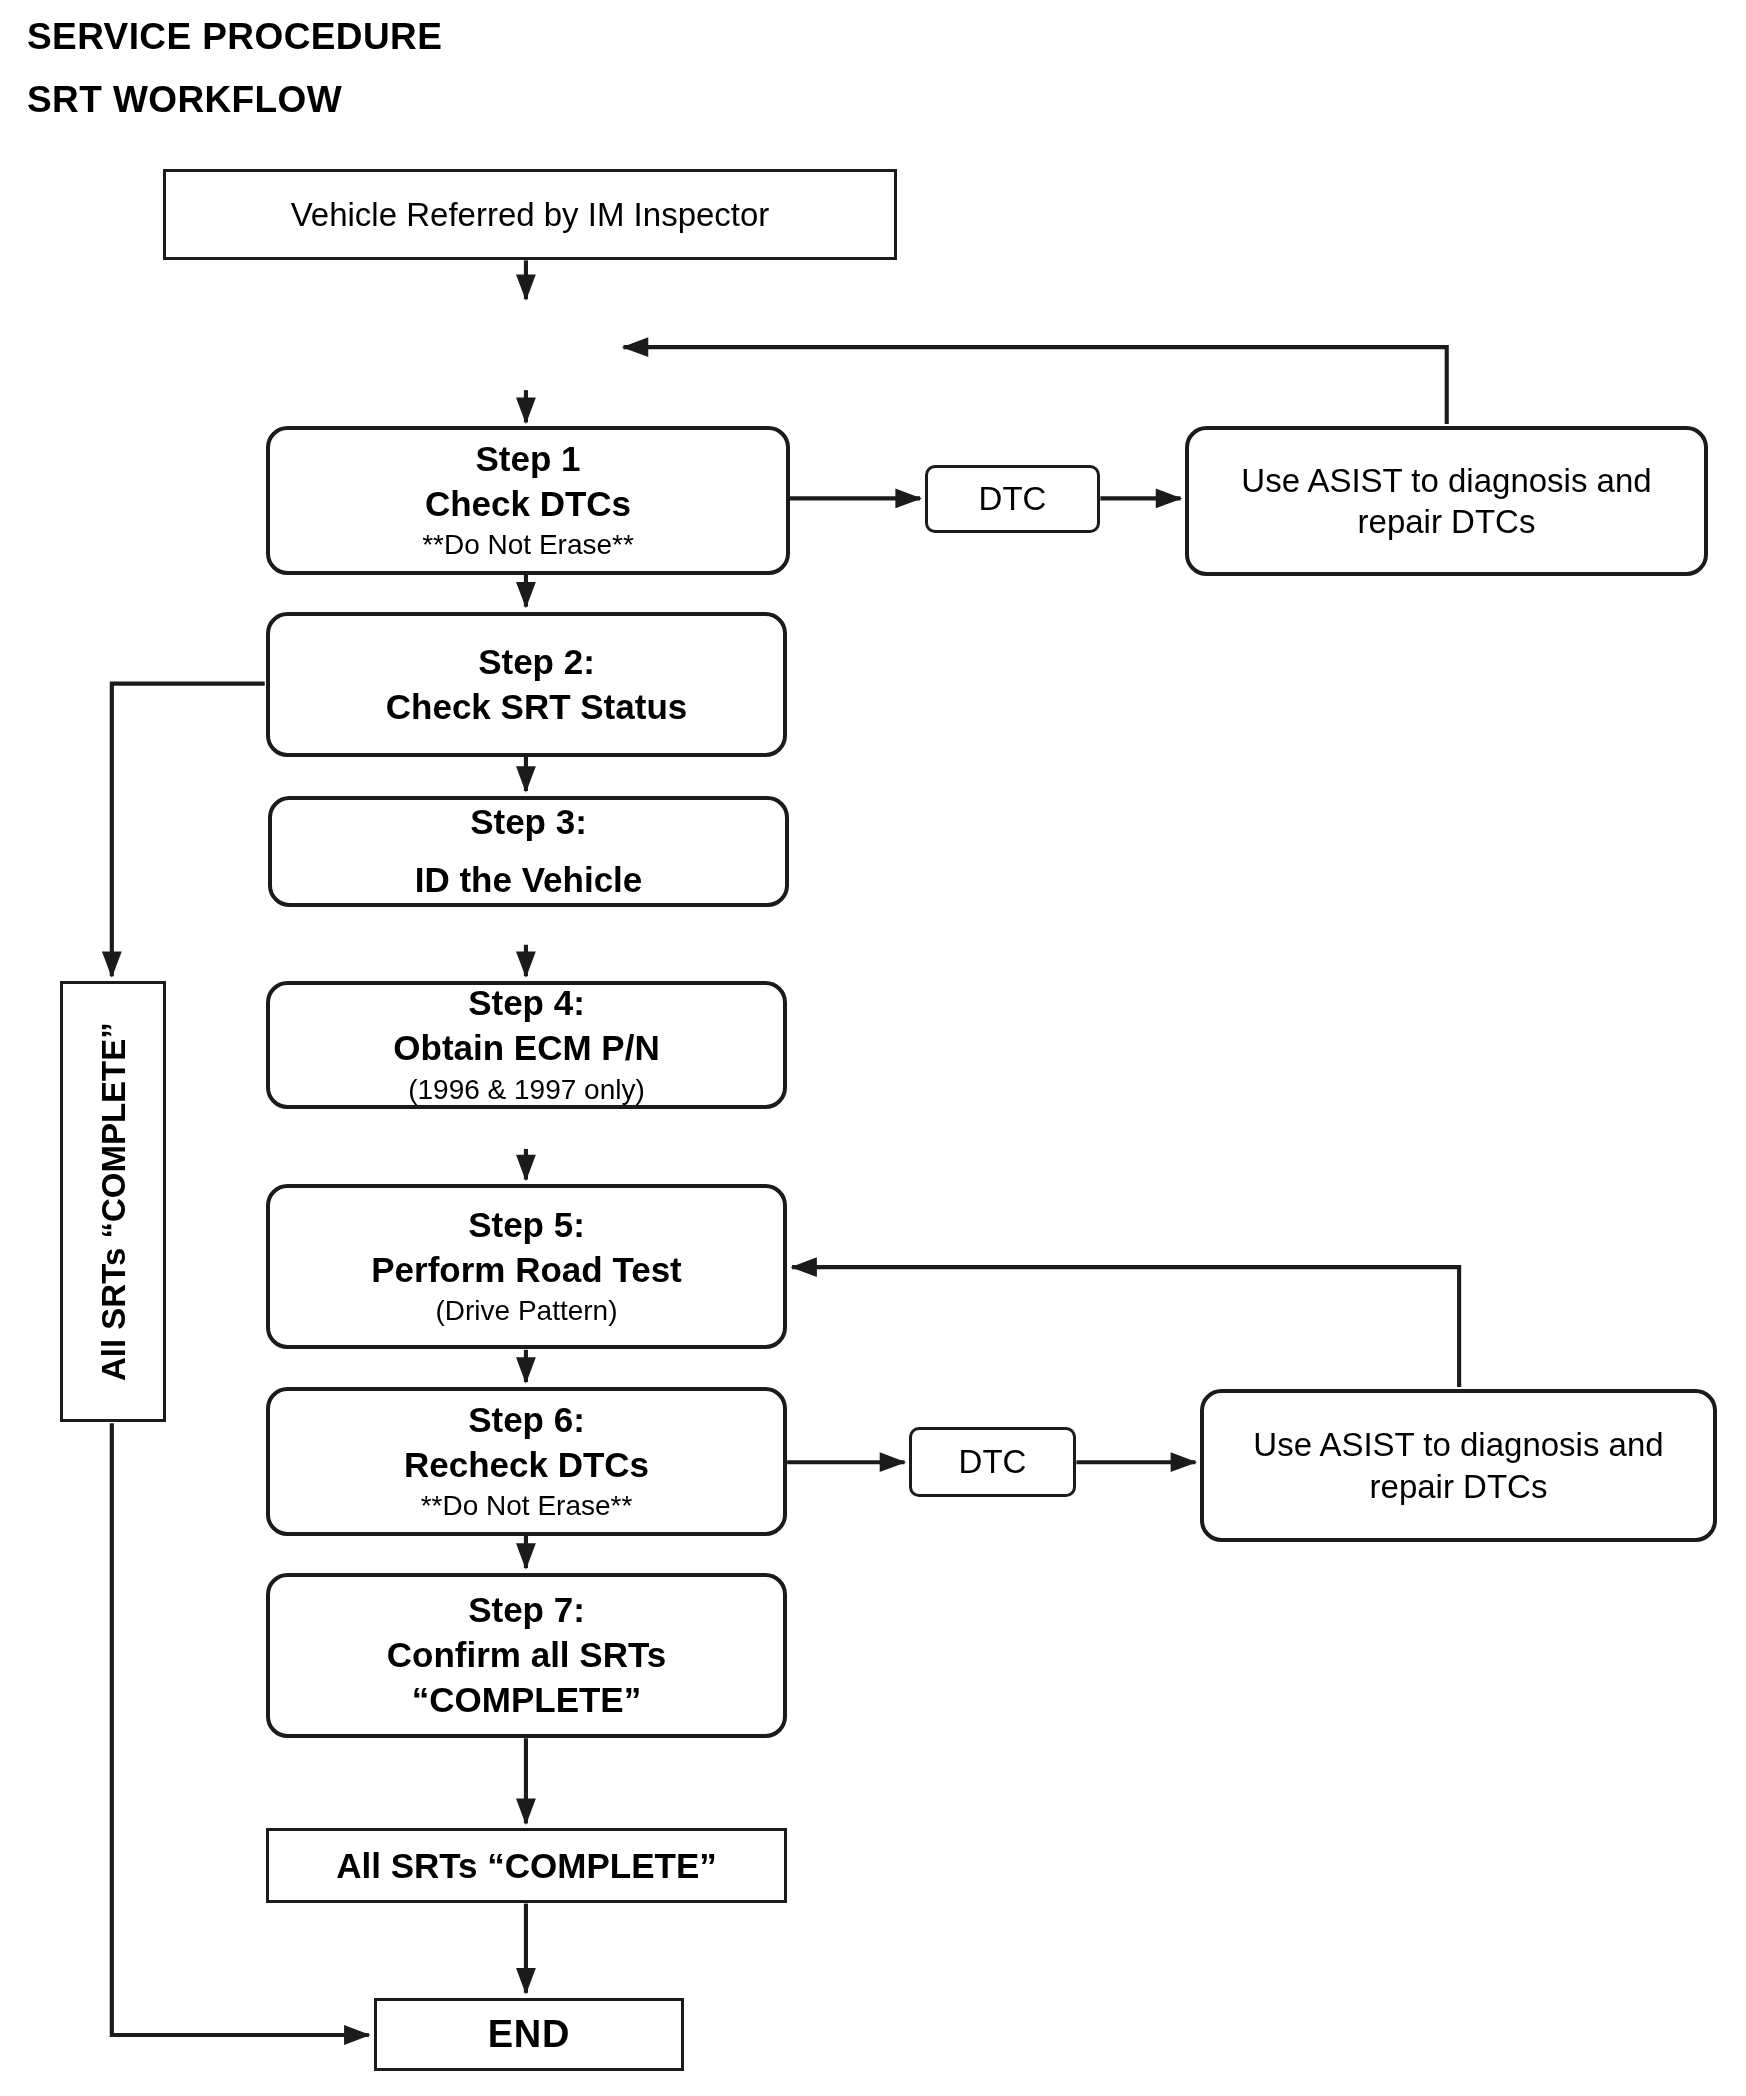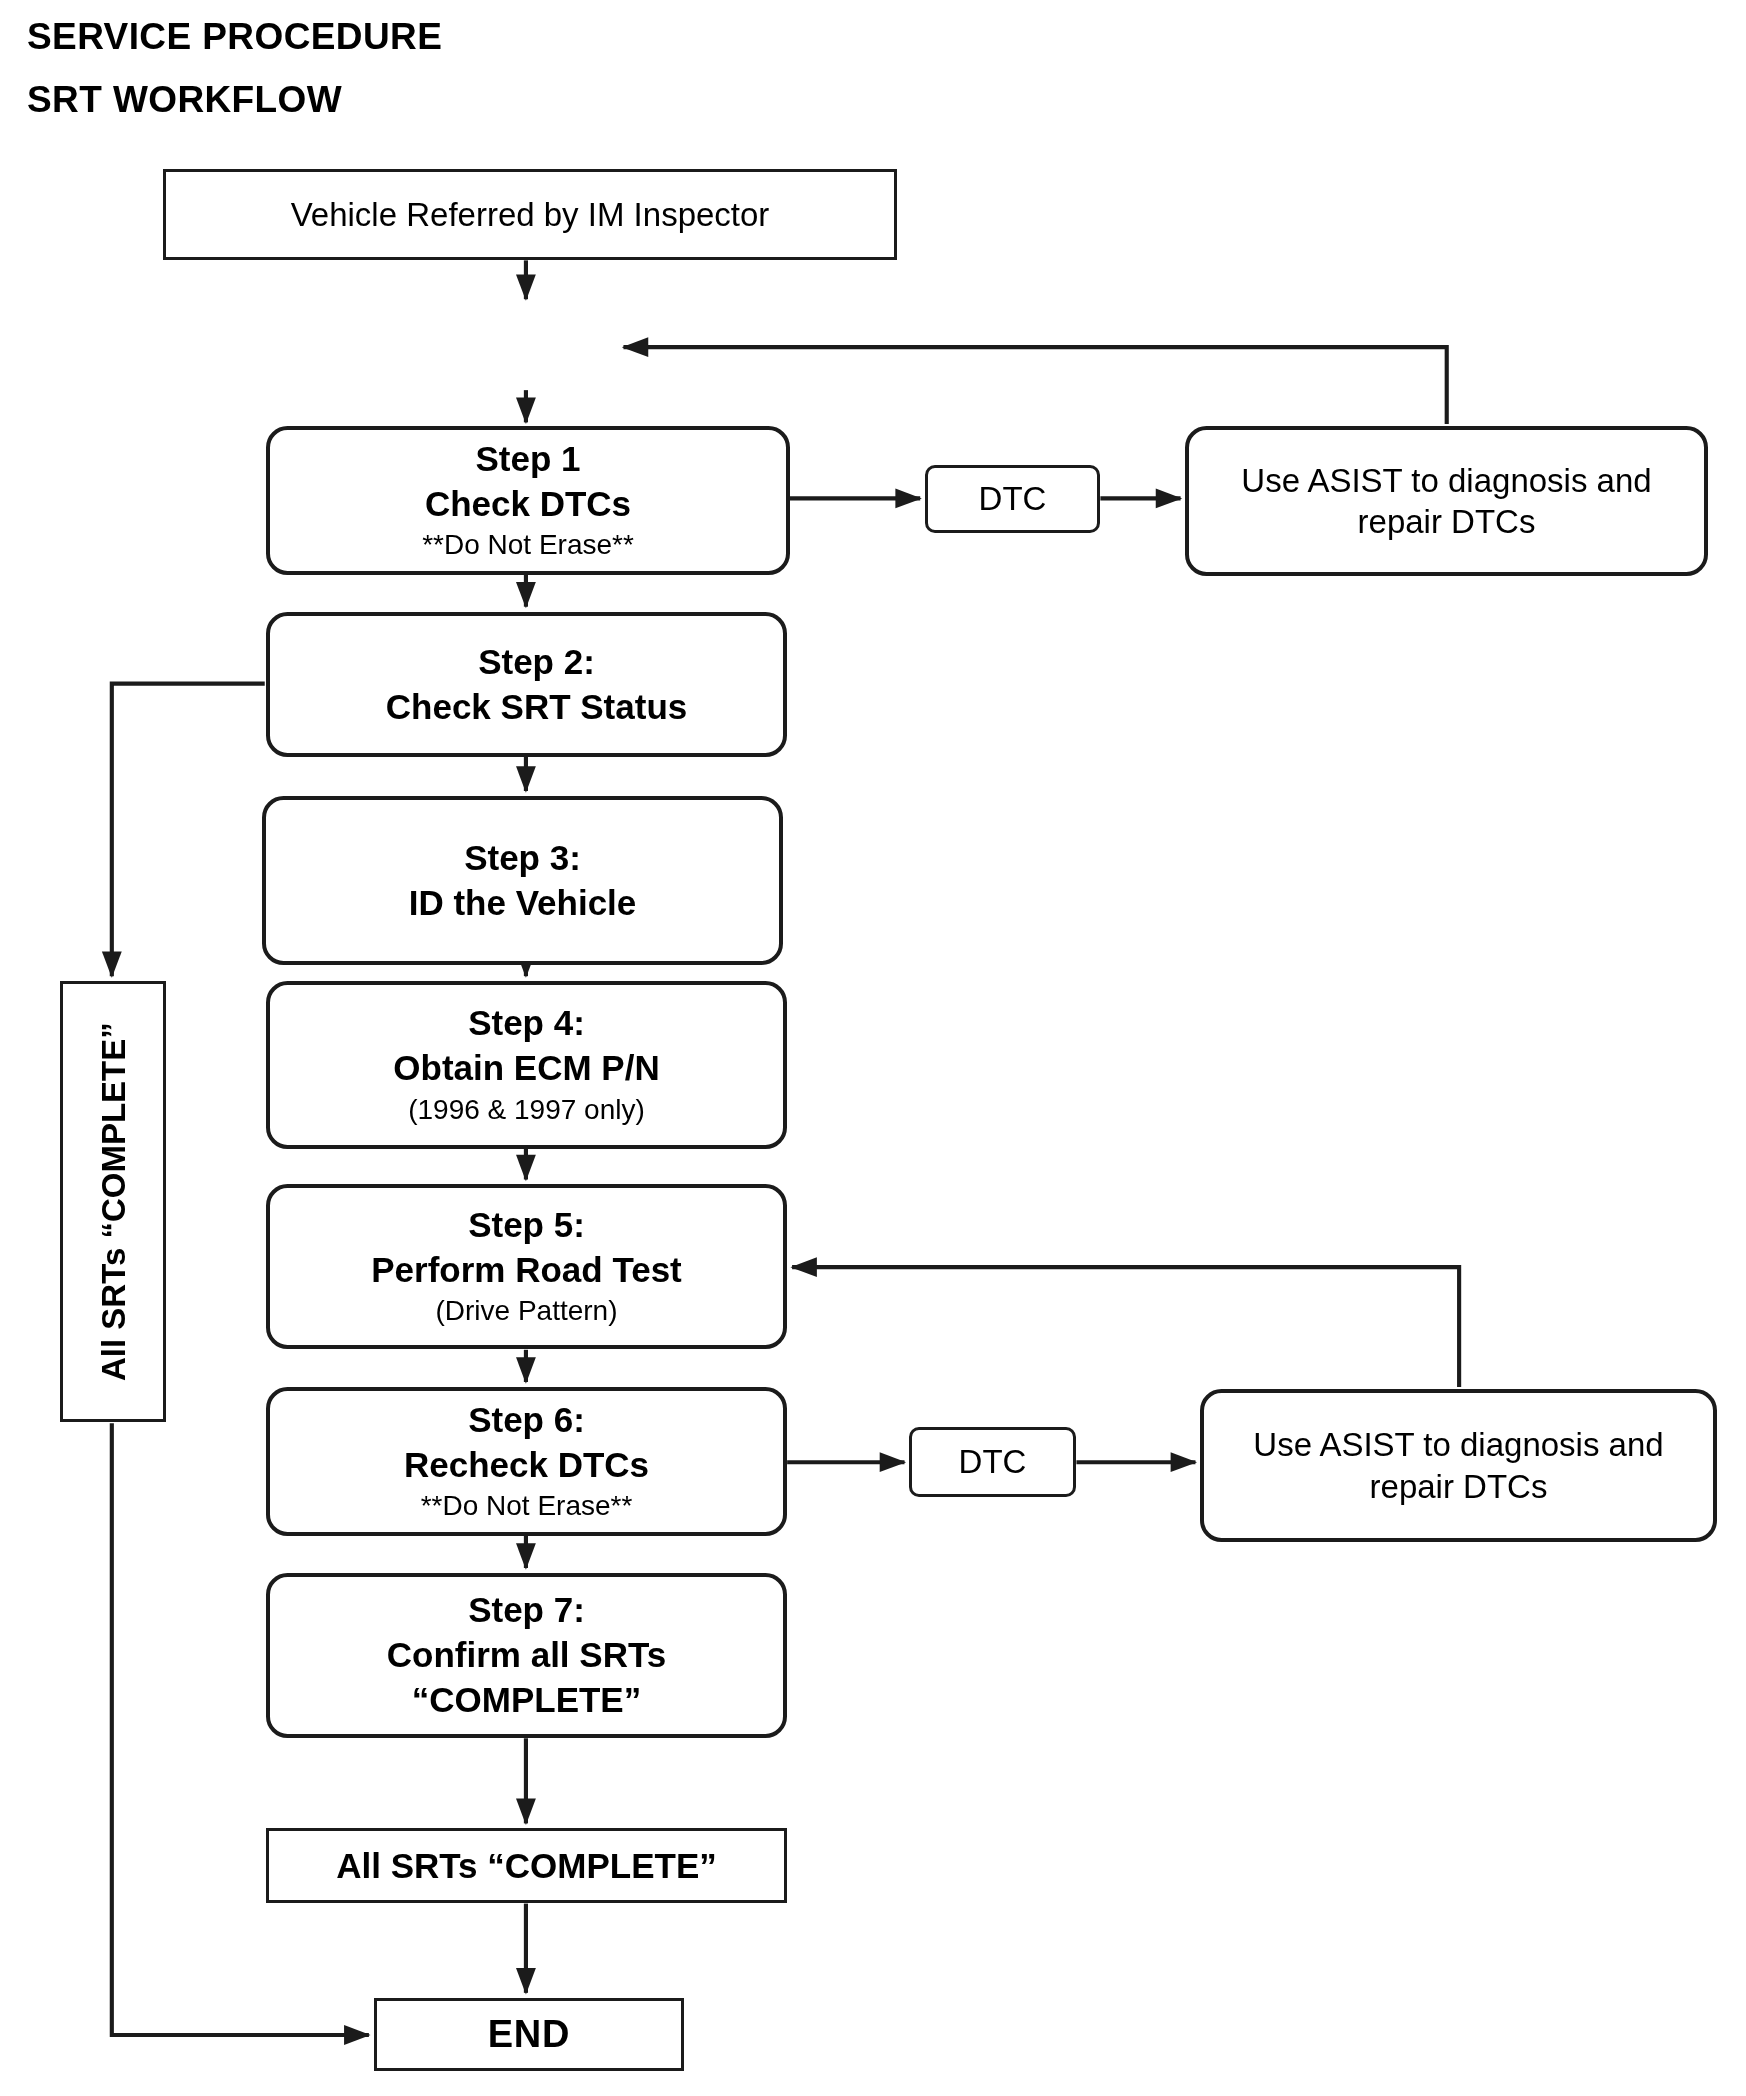--- a/index.html
+++ b/index.html
@@ -53,22 +53,22 @@
   .small-round { border-radius: 10px; border-width: 3.3px; }
 
   .step .t { font-size: 35px; font-weight: bold; line-height: 1.28; }
   .step .n { font-size: 28px; font-weight: normal; line-height: 1.35; }
 
   
   #n-referral { left: 163px;  top: 169px;  width: 734px; height: 91px; font-size: 33px; }
   #n-start    { left: 436px;  top: 304px;  width: 183px; height: 86px; font-size: 35px; font-weight: bold; border-radius: 13.2px; }
   #n-step1    { left: 266px;  top: 426px;  width: 524px; height: 149px; }
   #n-step2    { left: 266px;  top: 612px;  width: 521px; height: 145px; }
-  #n-step3    { left: 262px;  top: 796px;  width: 521px; height: 169px; }
-  #n-step4    { left: 266px;  top: 981px; width: 521px; height: 168px; }
+  #n-step3    { left: 268px;  top: 796px;  width: 521px; height: 111px; justify-content: space-between; }
+  #n-step4    { left: 266px;  top: 981px; width: 521px; height: 128px; }
   #n-step5    { left: 266px;  top: 1184px; width: 521px; height: 165px; }
   #n-step6    { left: 266px;  top: 1387px; width: 521px; height: 149px; }
   #n-step7    { left: 266px;  top: 1573px; width: 521px; height: 165px; }
   #n-dtc1     { left: 925px; top: 465px;  width: 175px; height: 68px;  font-size: 33px; }
   #n-asist1   { left: 1185px; top: 426px;  width: 523px; height: 150px; font-size: 33px; }
   #n-dtc2     { left: 909px; top: 1427px; width: 167px; height: 70px;  font-size: 33px; }
   #n-asist2   { left: 1200px; top: 1389px; width: 517px; height: 153px; font-size: 33px; }
   #n-allsrts  { left: 266px;  top: 1828px; width: 521px; height: 75px;  font-size: 35px; font-weight: bold; }
   #n-end      { left: 374px;  top: 1998px; width: 310px; height: 73px;  font-size: 38px; font-weight: bold; letter-spacing: 0.8px; }
   #n-side     { left: 60px;   top: 981px; width: 106px; height: 441px; }

